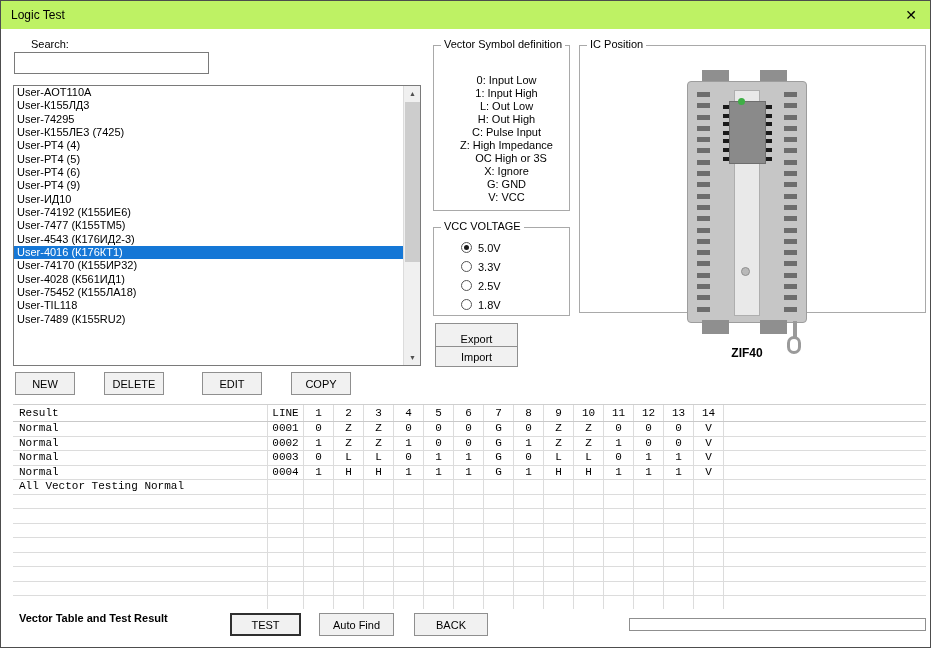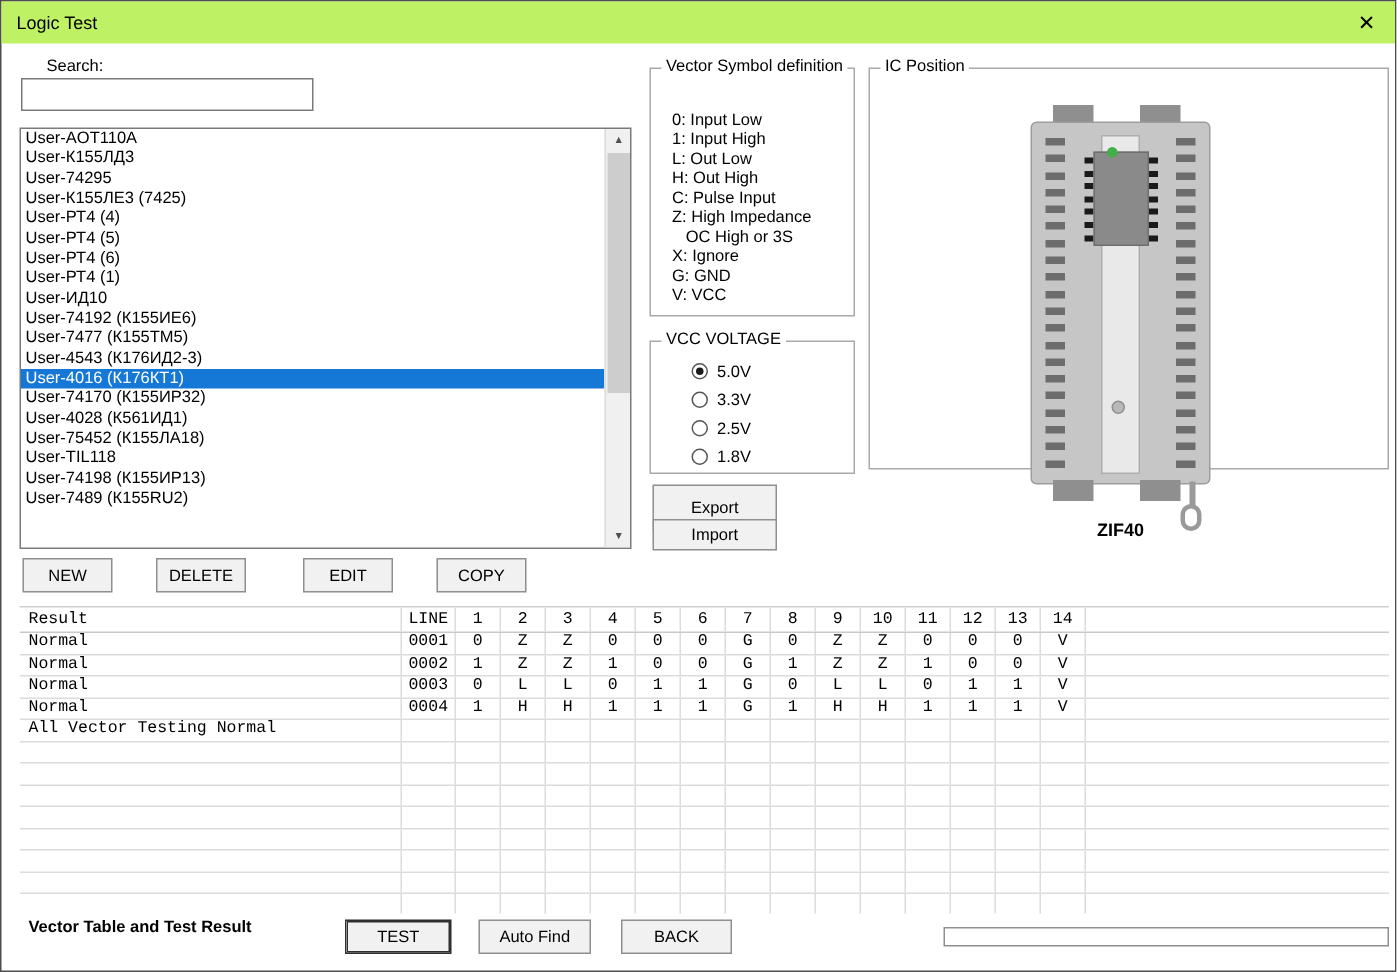--- a/index.html
+++ b/index.html
@@ -27,21 +27,21 @@
   .sb-thumb { position:absolute; left:1px; top:16px; width:15px; height:160px; background:#cdcdcd; }
 
   
   .btn { position:absolute; background:#f1f1f1; border:1px solid #8f8f8f; font:11px "Liberation Sans",sans-serif; display:flex; align-items:center; justify-content:center; cursor:pointer; }
   .btn.default { border:1px solid #2f2f2f; box-shadow: inset 0 0 0 1px #2f2f2f; }
 
   
   .group { position:absolute; border:1px solid #a9a9a9; background:#fff; }
   .group-title { position:absolute; top:-8px; left:7px; background:#fff; padding:0 3px; white-space:nowrap; }
 
-  .vs-lines { position:absolute; left:14px; top:28px; right:4px; }
+  .vs-lines { position:absolute; left:14px; top:28px; right:4px;text-align:center; }
   .vs-line { height:13px; line-height:13px; white-space:pre; }
 
   .vcc-options { position:absolute; left:27px; top:10px; right:4px; }
   .radio-row { display:flex; align-items:center; height:19px; cursor:pointer; }
   .radio { width:11px; height:11px; border:1px solid #555; border-radius:50%; background:#fff; display:inline-block; position:relative; margin-right:6px; flex:none; }
   .radio.on::after { content:''; position:absolute; left:2px; top:2px; width:5px; height:5px; border-radius:50%; background:#1a1a1a; }
 
   
   .sock-tab { position:absolute; width:27px; height:14px; background:#8f8f8f; }
   .sock-body { position:absolute; left:107px; top:35px; width:120px; height:242px; background:#c6c6c6; border:1px solid #9d9d9d; border-radius:4px; }
@@ -87,31 +87,30 @@
 
   <div class="listbox">
     <div class="list-items">
         <div class="list-item">User-AOT110A</div>
         <div class="list-item">User-К155ЛД3</div>
         <div class="list-item">User-74295</div>
         <div class="list-item">User-К155ЛЕ3 (7425)</div>
         <div class="list-item">User-РТ4 (4)</div>
         <div class="list-item">User-РТ4 (5)</div>
         <div class="list-item">User-РТ4 (6)</div>
-        <div class="list-item">User-РТ4 (1)</div>
+        <div class="list-item">User-РТ4 (9)</div>
         <div class="list-item">User-ИД10</div>
         <div class="list-item">User-74192 (К155ИЕ6)</div>
         <div class="list-item">User-7477 (К155ТМ5)</div>
         <div class="list-item">User-4543 (К176ИД2-3)</div>
         <div class="list-item selected" style="background: rgb(21, 119, 214);">User-4016 (К176КТ1)</div>
         <div class="list-item">User-74170 (К155ИР32)</div>
         <div class="list-item">User-4028 (К561ИД1)</div>
         <div class="list-item">User-75452 (К155ЛА18)</div>
         <div class="list-item">User-TIL118</div>
-        <div class="list-item">User-74198 (К155ИР13)</div>
         <div class="list-item">User-7489 (К155RU2)</div>
       </div>
     <div class="scrollbar">
       <div class="sb-arrow sb-up">▲</div>
       <div class="sb-thumb"></div>
       <div class="sb-arrow sb-down">▼</div>
     </div>
   </div>
 
   <div class="btn" style="left:14px; top:371px; width:60px; height:23px;">NEW</div>

